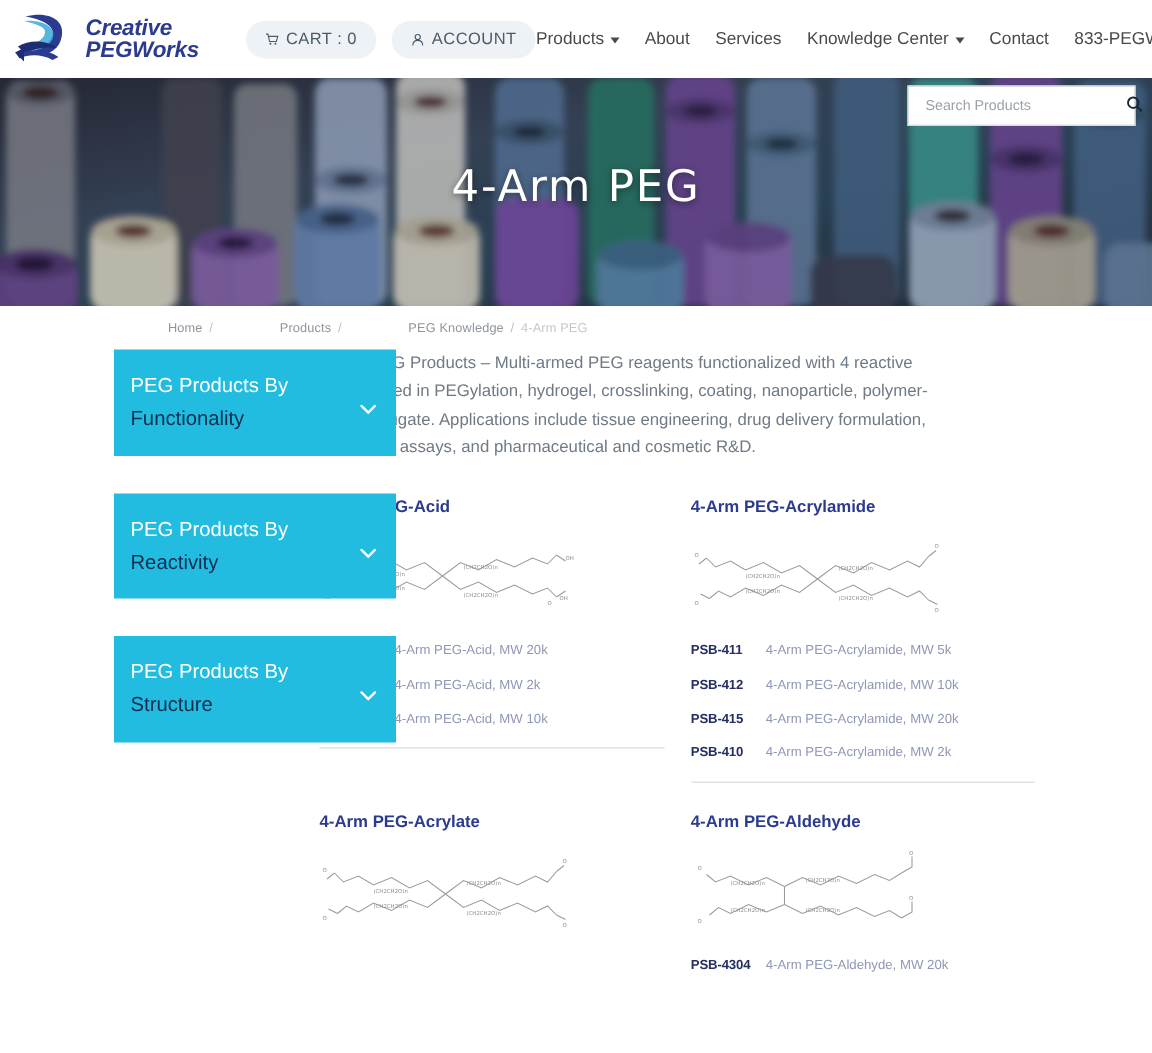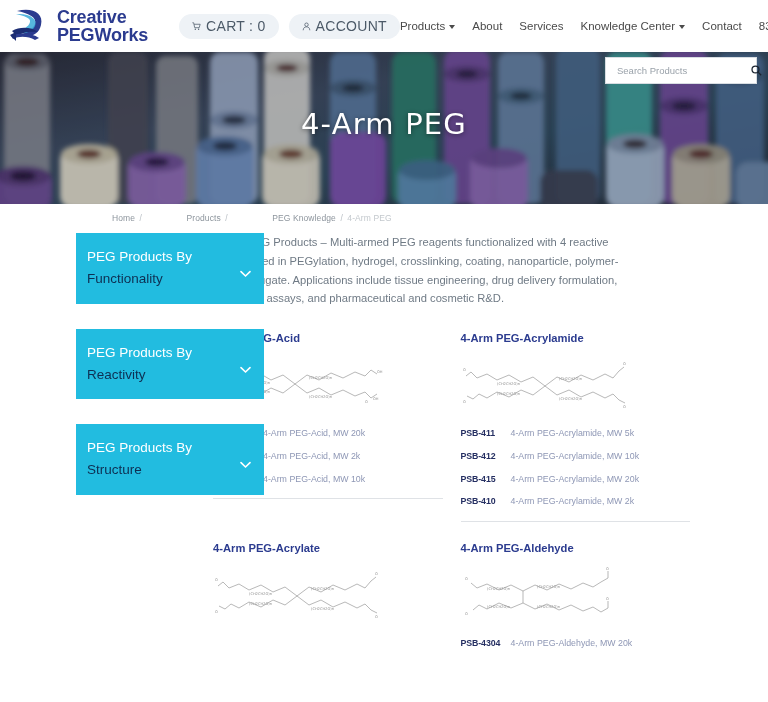--- a/index.html
+++ b/index.html
@@ -23,42 +23,43 @@
   .logo-wrap {
     display: flex;
     align-items: center;
     gap: 7px;
     flex: 0 0 auto;
   }
   .logo-mark { width: 42px; height: 42px; flex: 0 0 auto; }
   .logo-text {
     line-height: 1.02;
     font-weight: bold;
-    font-size: 18px;
+    font-size: 15px;
     color: #2b3b8f;
     letter-spacing: -0.2px;
+    font-style: italic;
   }
   .logo-text .l1 { display: block; }
   .logo-text .l2 { display: block; }
 
   .header-pills {
     display: flex;
     align-items: center;
     gap: 10px;
     margin-left: 31px;
   }
   .pill {
     background: #eef2f6;
     border-radius: 13px;
     height: 25px;
     display: flex;
     align-items: center;
     gap: 5px;
     padding: 0 13px;
-    font-size: 14px;
+    font-size: 11px;
     color: #4c5a68;
     letter-spacing: 0.3px;
     cursor: pointer;
     white-space: nowrap;
   }
   .pill svg { display: block; }
 
   .mainnav {
     margin-left: auto;
     display: flex;

